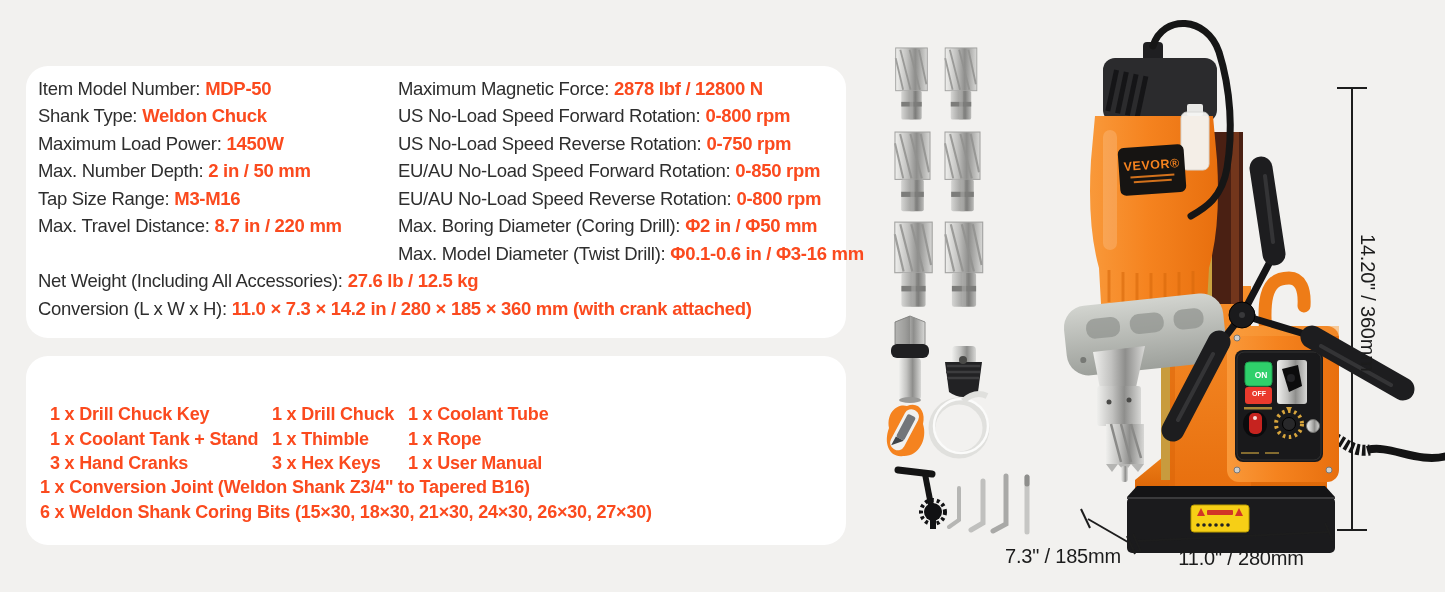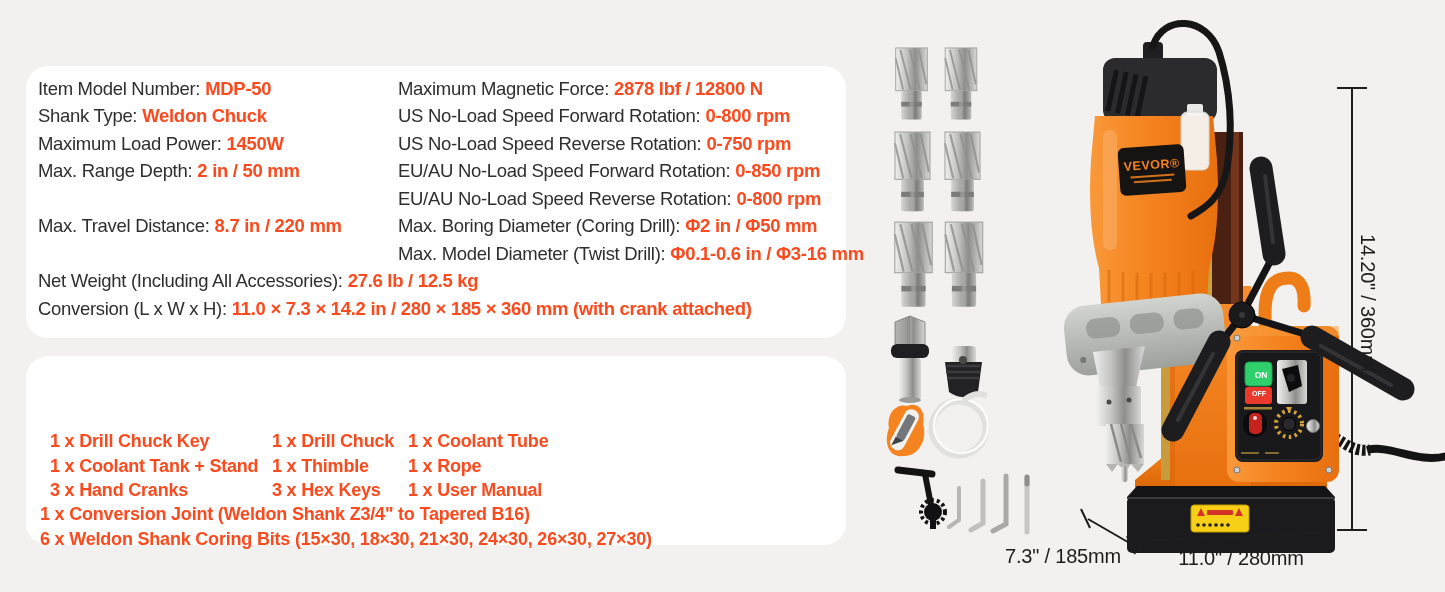--- a/index.html
+++ b/index.html
@@ -9,21 +9,21 @@
   
   .spec-box{left:26px;top:66px;width:820px;height:272px;padding-top:9px;box-sizing:border-box;}
   .srow{position:relative;height:27.5px;}
   .cell{position:absolute;top:50%;transform:translateY(-50%);white-space:nowrap;
         font-size:18.5px;letter-spacing:-0.3px;}
   .cl{left:12px;}
   .cr{left:372px;}
   .lbl{color:#2e2e2e;margin-right:5px;}
   .val{color:#fb4a1e;font-weight:700;}
   
-  .acc-box{left:26px;top:356px;width:820px;height:189px;padding-top:73px;box-sizing:border-box;}
+  .acc-box{left:26px;top:356px;width:820px;height:189px;padding-top:46px;box-sizing:border-box;}
   .arow{position:relative;height:24.4px;}
   .acc{position:absolute;top:50%;transform:translateY(-50%);white-space:nowrap;
        font-size:18px;font-weight:700;color:#fb4a1e;letter-spacing:-0.2px;}
   .ac1{left:24px;} .ac2{left:246px;} .ac3{left:382px;} .acf{left:14px;}
   
   .product{position:absolute;left:875px;top:0;width:570px;height:592px;}
   .overlay{position:absolute;z-index:5;}
   .vevor-badge{left:1119px;top:146px;width:66px;height:48px;background:#161412;border-radius:6px;
        transform:rotate(-4deg);display:flex;flex-direction:column;align-items:center;
        justify-content:center;gap:3px;}
@@ -51,24 +51,25 @@
     </div>
     <div class="srow">
       <div class="cell cl"><span class="lbl">Shank Type:</span><span class="val">Weldon Chuck</span></div>
       <div class="cell cr"><span class="lbl">US No-Load Speed Forward Rotation:</span><span class="val">0-800 rpm</span></div>
     </div>
     <div class="srow">
       <div class="cell cl"><span class="lbl">Maximum Load Power:</span><span class="val">1450W</span></div>
       <div class="cell cr"><span class="lbl">US No-Load Speed Reverse Rotation:</span><span class="val">0-750 rpm</span></div>
     </div>
     <div class="srow">
-      <div class="cell cl"><span class="lbl">Max. Range Depth:</span><span class="val">2 in / 50 mm</span></div>
+      <div class="cell cl"><span class="lbl">Max. Number Depth:</span><span class="val">2 in / 50 mm</span></div>
       <div class="cell cr"><span class="lbl">EU/AU No-Load Speed Forward Rotation:</span><span class="val">0-850 rpm</span></div>
     </div>
     <div class="srow">
+      <div class="cell cl"><span class="lbl">Tap Size Range:</span><span class="val">M3-M16</span></div>
       <div class="cell cr"><span class="lbl">EU/AU No-Load Speed Reverse Rotation:</span><span class="val">0-800 rpm</span></div>
     </div>
     <div class="srow">
       <div class="cell cl"><span class="lbl">Max. Travel Distance:</span><span class="val">8.7 in / 220 mm</span></div>
       <div class="cell cr"><span class="lbl">Max. Boring Diameter (Coring Drill):</span><span class="val">Φ2 in / Φ50 mm</span></div>
     </div>
     <div class="srow">
       <div class="cell cr"><span class="lbl">Max. Model Diameter (Twist Drill):</span><span class="val">Φ0.1-0.6 in / Φ3-16 mm</span></div>
     </div>
     <div class="srow">

